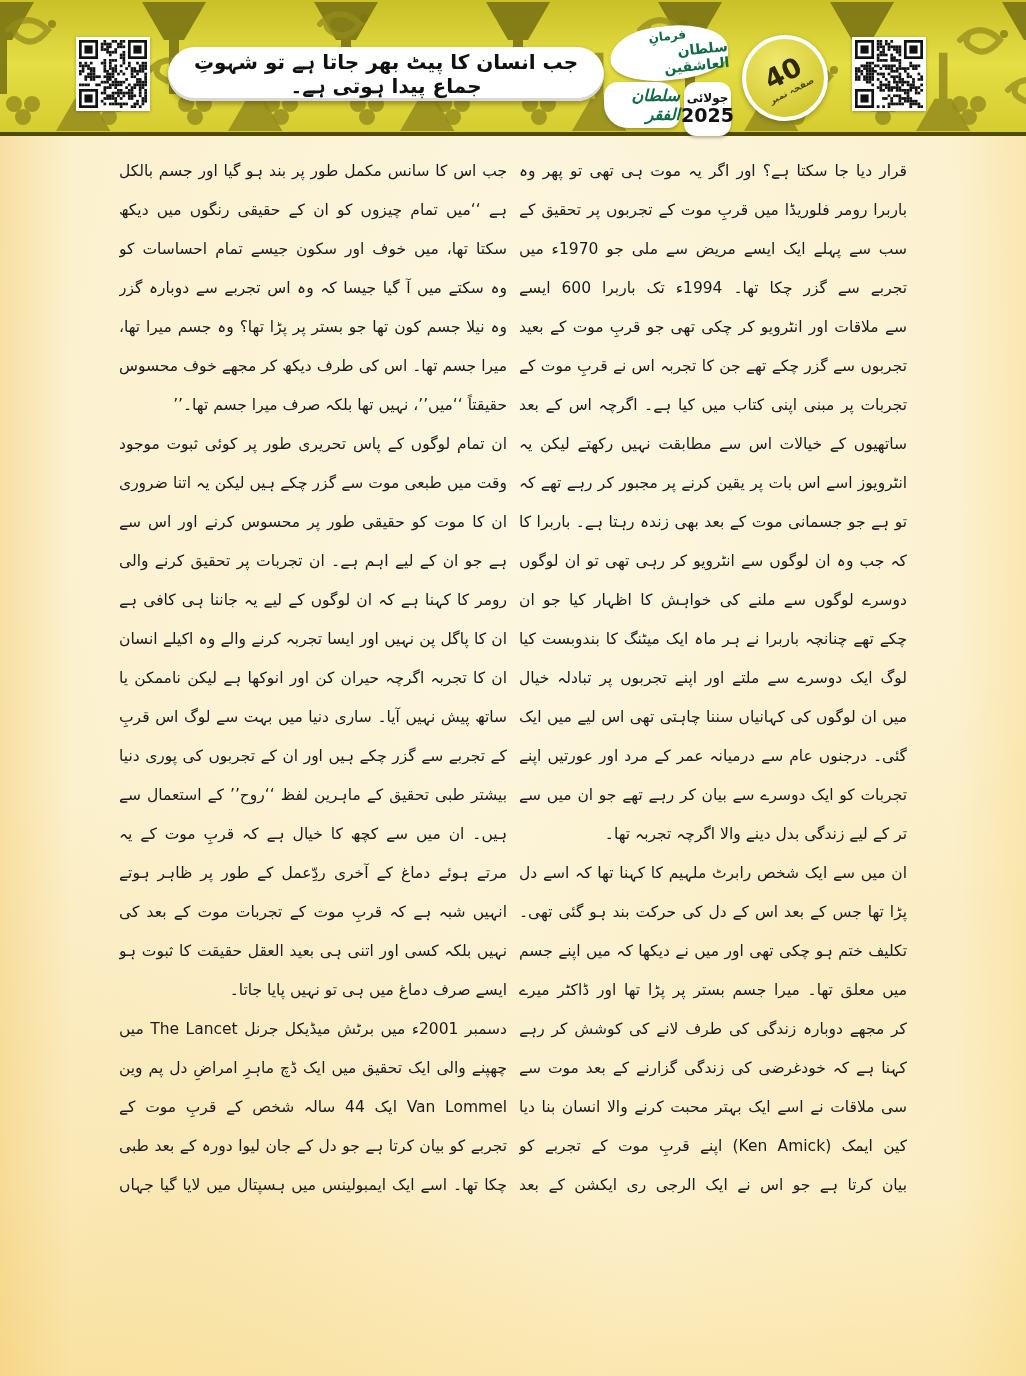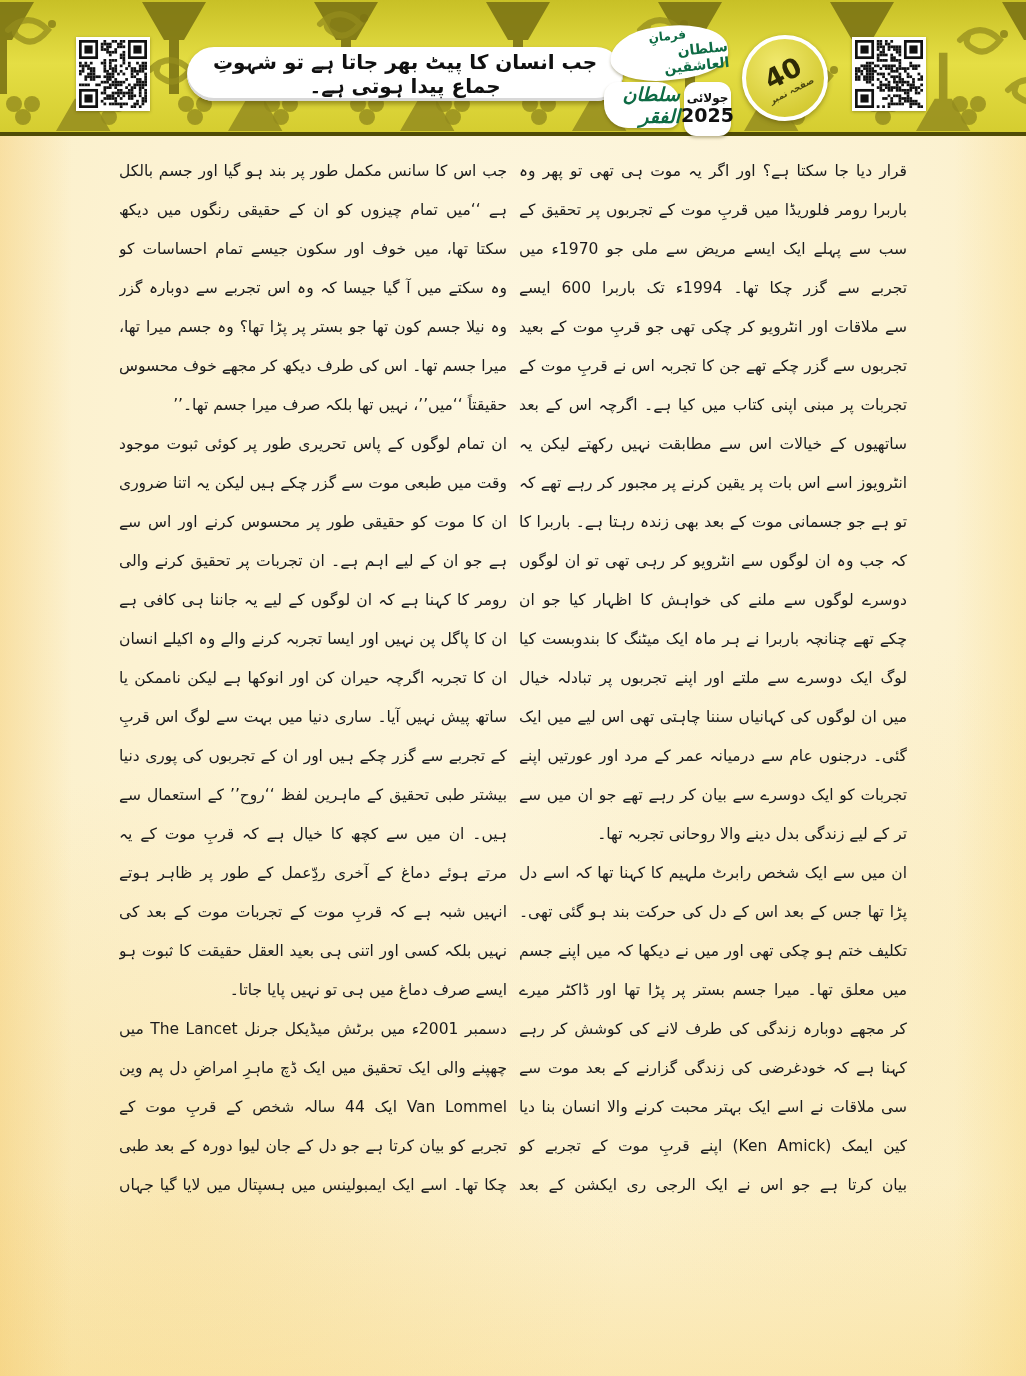--- a/index.html
+++ b/index.html
@@ -23,38 +23,38 @@
     border-bottom:4px solid #4f4b06;
   }
   .header svg.band{position:absolute;inset:0;width:100%;height:100%;}
   .qr{
     position:absolute;top:37px;width:74px;height:74px;background:#fff;padding:3px;
     box-sizing:border-box;box-shadow:0 1px 3px rgba(70,60,0,.4);
   }
   .qr.left{left:76px;} .qr.right{left:852px;}
   .qr svg{display:block;width:100%;height:100%;}
   .quote-pill{
-    position:absolute;left:187px;top:47px;width:436px;height:54px;background:#fff;
+    position:absolute;left:168px;top:47px;width:436px;height:54px;background:#fff;
     border-radius:27px;box-shadow:0 3px 5px rgba(70,60,0,.45), inset 0 -3px 0 #d8d8d8;
     display:flex;align-items:center;justify-content:center;direction:rtl;
     font-size:20px;font-weight:bold;color:#101010;padding:0 18px;box-sizing:border-box;text-align:center;
   }
   .attr-badge{
     position:absolute;left:610px;top:26px;width:118px;height:54px;background:#fff;
     border-radius:46% 54% 48% 52% / 60% 55% 45% 50%;transform:rotate(-6deg);
     box-shadow:0 2px 3px rgba(70,60,0,.35);
     display:flex;flex-direction:column;align-items:center;justify-content:center;direction:rtl;
     color:#0e6b45;font-weight:bold;line-height:1.15;
   }
   .attr-badge .l1{font-size:12px;} .attr-badge .l2{font-size:14px;}
   .logo-badge{
     position:absolute;left:604px;top:82px;width:76px;height:46px;background:#fff;
     border-radius:14px 22px 12px 24px;box-shadow:0 2px 3px rgba(70,60,0,.35);
     display:flex;align-items:center;justify-content:center;direction:rtl;
-    color:#0e6b45;font-size:19px;font-weight:bold;font-style:italic;
+    color:#0e6b45;font-size:16px;font-weight:bold;font-style:italic;
   }
   .date-badge{
     position:absolute;left:684px;top:82px;width:47px;height:54px;background:#fff;
     border-radius:12px;box-shadow:0 2px 3px rgba(70,60,0,.35);
     display:flex;flex-direction:column;align-items:center;justify-content:center;direction:rtl;
     color:#111;font-weight:bold;line-height:1.1;
   }
   .date-badge .month{font-size:12px;} .date-badge .year{font-size:19px;}
   .page-circle{
     position:absolute;left:742px;top:35px;width:86px;height:86px;border-radius:50%;
@@ -685,21 +685,21 @@
         <div class="line">ساتھیوں کے خیالات اس سے مطابقت نہیں رکھتے لیکن یہ تمام</div>
         <div class="line">انٹرویوز اسے اس بات پر یقین کرنے پر مجبور کر رہے تھے کہ کچھ یا کوئی</div>
         <div class="line">تو ہے جو جسمانی موت کے بعد بھی زندہ رہتا ہے۔ باربرا کا کہنا ہے</div>
         <div class="line">کہ جب وہ ان لوگوں سے انٹرویو کر رہی تھی تو ان لوگوں نے ان</div>
         <div class="line">دوسرے لوگوں سے ملنے کی خواہش کا اظہار کیا جو ان تجربوں سے گزر</div>
         <div class="line">چکے تھے چنانچہ باربرا نے ہر ماہ ایک میٹنگ کا بندوبست کیا جس میں</div>
         <div class="line">لوگ ایک دوسرے سے ملتے اور اپنے تجربوں پر تبادلہ خیال کرتے۔</div>
         <div class="line">میں ان لوگوں کی کہانیاں سننا چاہتی تھی اس لیے میں ایک میٹنگ میں</div>
         <div class="line">گئی۔ درجنوں عام سے درمیانہ عمر کے مرد اور عورتیں اپنے</div>
         <div class="line">تجربات کو ایک دوسرے سے بیان کر رہے تھے جو ان میں سے زیادہ</div>
-        <div class="line para-end">تر کے لیے زندگی بدل دینے والا روحانی تجربہ تھا۔</div>
+        <div class="line para-end">تر کے لیے زندگی بدل دینے والا اگرچہ تجربہ تھا۔</div>
         <div class="line">ان میں سے ایک شخص رابرٹ ملہیم کا کہنا تھا کہ اسے دل کا دورہ</div>
         <div class="line">پڑا تھا جس کے بعد اس کے دل کی حرکت بند ہو گئی تھی۔ ساری</div>
         <div class="line">تکلیف ختم ہو چکی تھی اور میں نے دیکھا کہ میں اپنے جسم سے باہر ہوا</div>
         <div class="line">میں معلق تھا۔ میرا جسم بستر پر پڑا تھا اور ڈاکٹر میرے جسم پر دباؤ ڈال</div>
         <div class="line">کر مجھے دوبارہ زندگی کی طرف لانے کی کوشش کر رہے تھے۔’’ اس کا</div>
         <div class="line">کہنا ہے کہ خودغرضی کی زندگی گزارنے کے بعد موت سے ایک ہلکی</div>
         <div class="line para-end">سی ملاقات نے اسے ایک بہتر محبت کرنے والا انسان بنا دیا ہے۔</div>
         <div class="line">کین ایمک (Ken Amick) اپنے قربِ موت کے تجربے کو</div>
         <div class="line">بیان کرتا ہے جو اس نے ایک الرجی ری ایکشن کے بعد محسوس کیا</div>
       </div>

